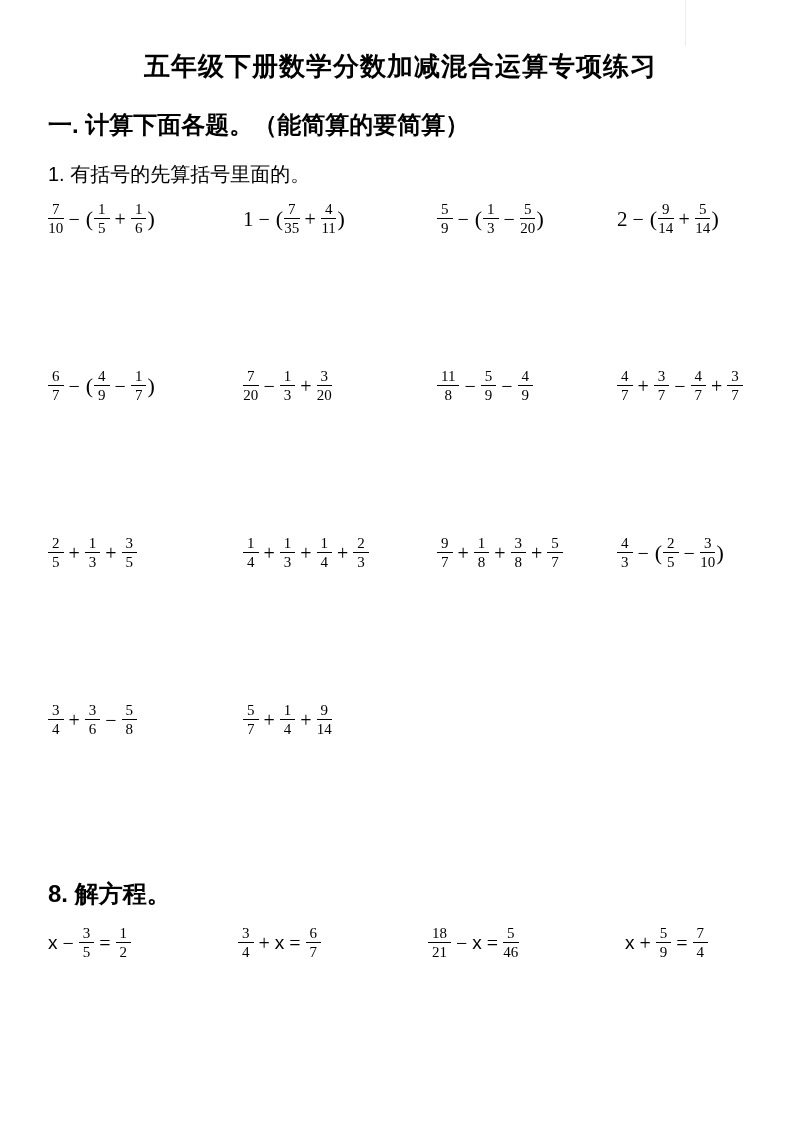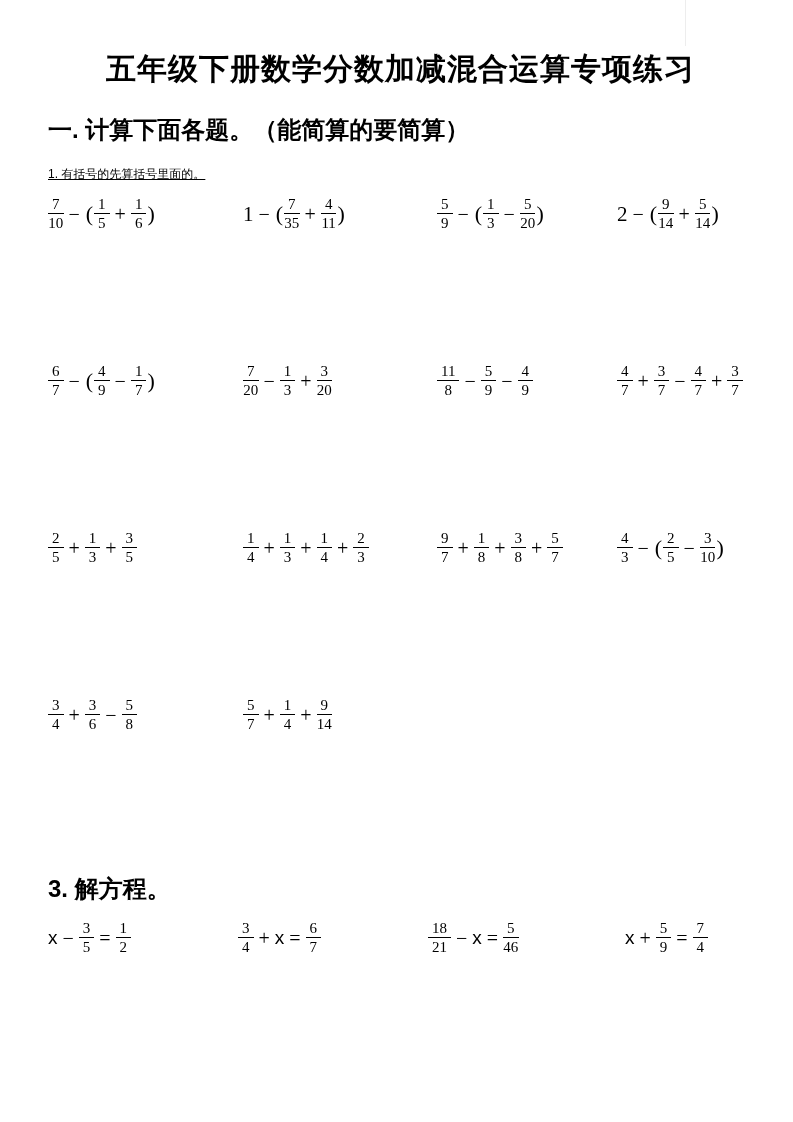--- a/index.html
+++ b/index.html
@@ -18,36 +18,35 @@
   .edge-artifact {
     position: absolute;
     left: 685px;
     top: 0;
     width: 1px;
     height: 46px;
     background: #ededed;
   }
   .title {
     margin: 50px 0 0 0;
-    font-size: 30px;
+    font-size: 26px;
     font-weight: 700;
     text-align: center;
     letter-spacing: 1px;
     line-height: 1.25;
   }
   .sec-heading {
     margin-top: 26px;
     font-size: 24px;
     font-weight: 700;
   }
   .instruction {
     margin-top: 20px;
-    font-size: 12px;
+    font-size: 20px;
     font-weight: 400;
-    text-decoration: underline;
   }
   .rows-sec1 { margin-top: 14px; }
   .rows-sec1 .problem-row {
     display: grid;
     grid-template-columns: 195px 194px 180px 1fr;
     height: 167px;
     align-items: start;
   }
   .sec2-heading { margin-top: 8px; }
   .rows-sec2 { margin-top: 16px; }
@@ -347,21 +346,21 @@
           </span>
           <span class="op">+</span>
           <span class="frac">
             <span class="num">9</span>
             <span class="den">14</span>
           </span>
         </div>
       </div>
     </div>
 
-  <div class="sec-heading sec2-heading">3. 解方程。</div>
+  <div class="sec-heading sec2-heading">8. 解方程。</div>
 
   <div class="rows-sec2" id="sec2-rows">
       <div class="problem-row">
         <div class="expr">
           <span class="var">x</span>
           <span class="op">−</span>
           <span class="frac">
             <span class="num">3</span>
             <span class="den">5</span>
           </span>

